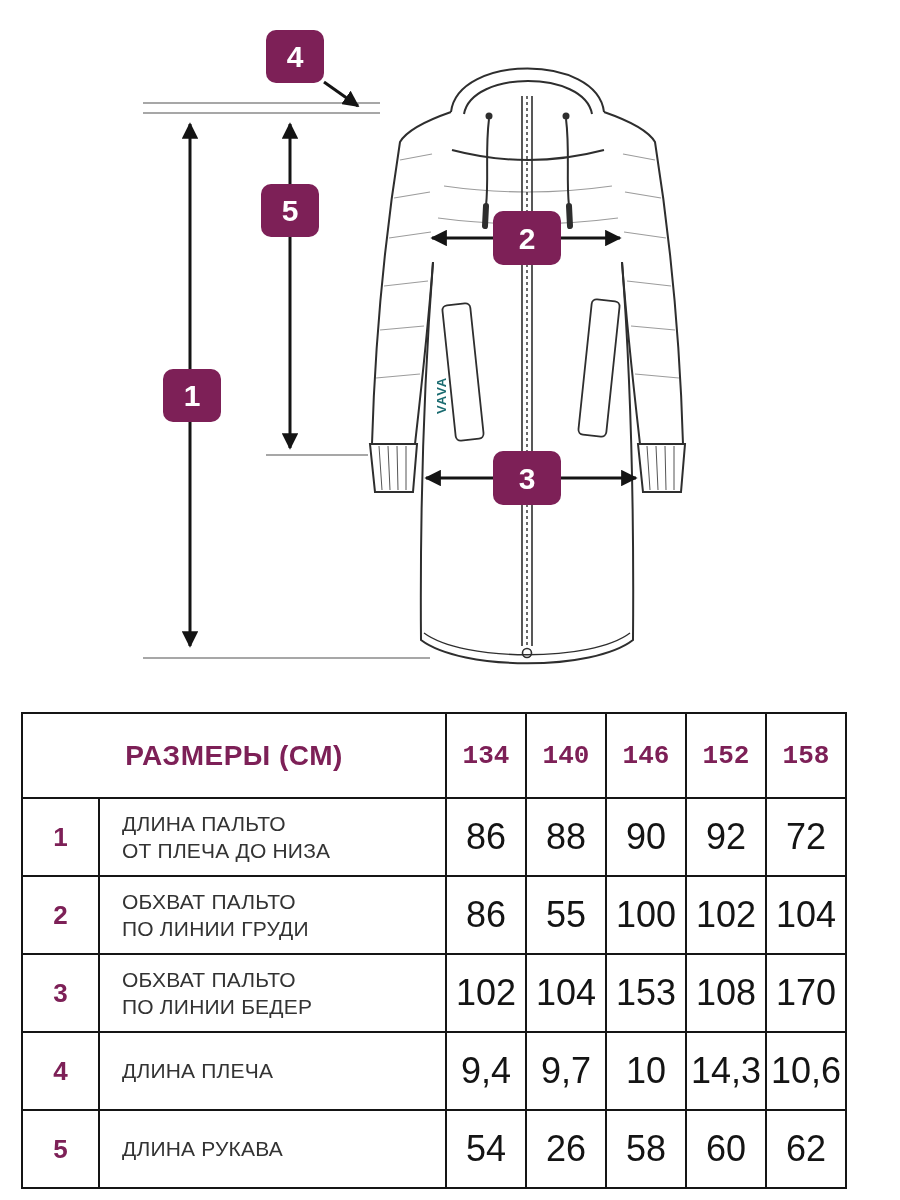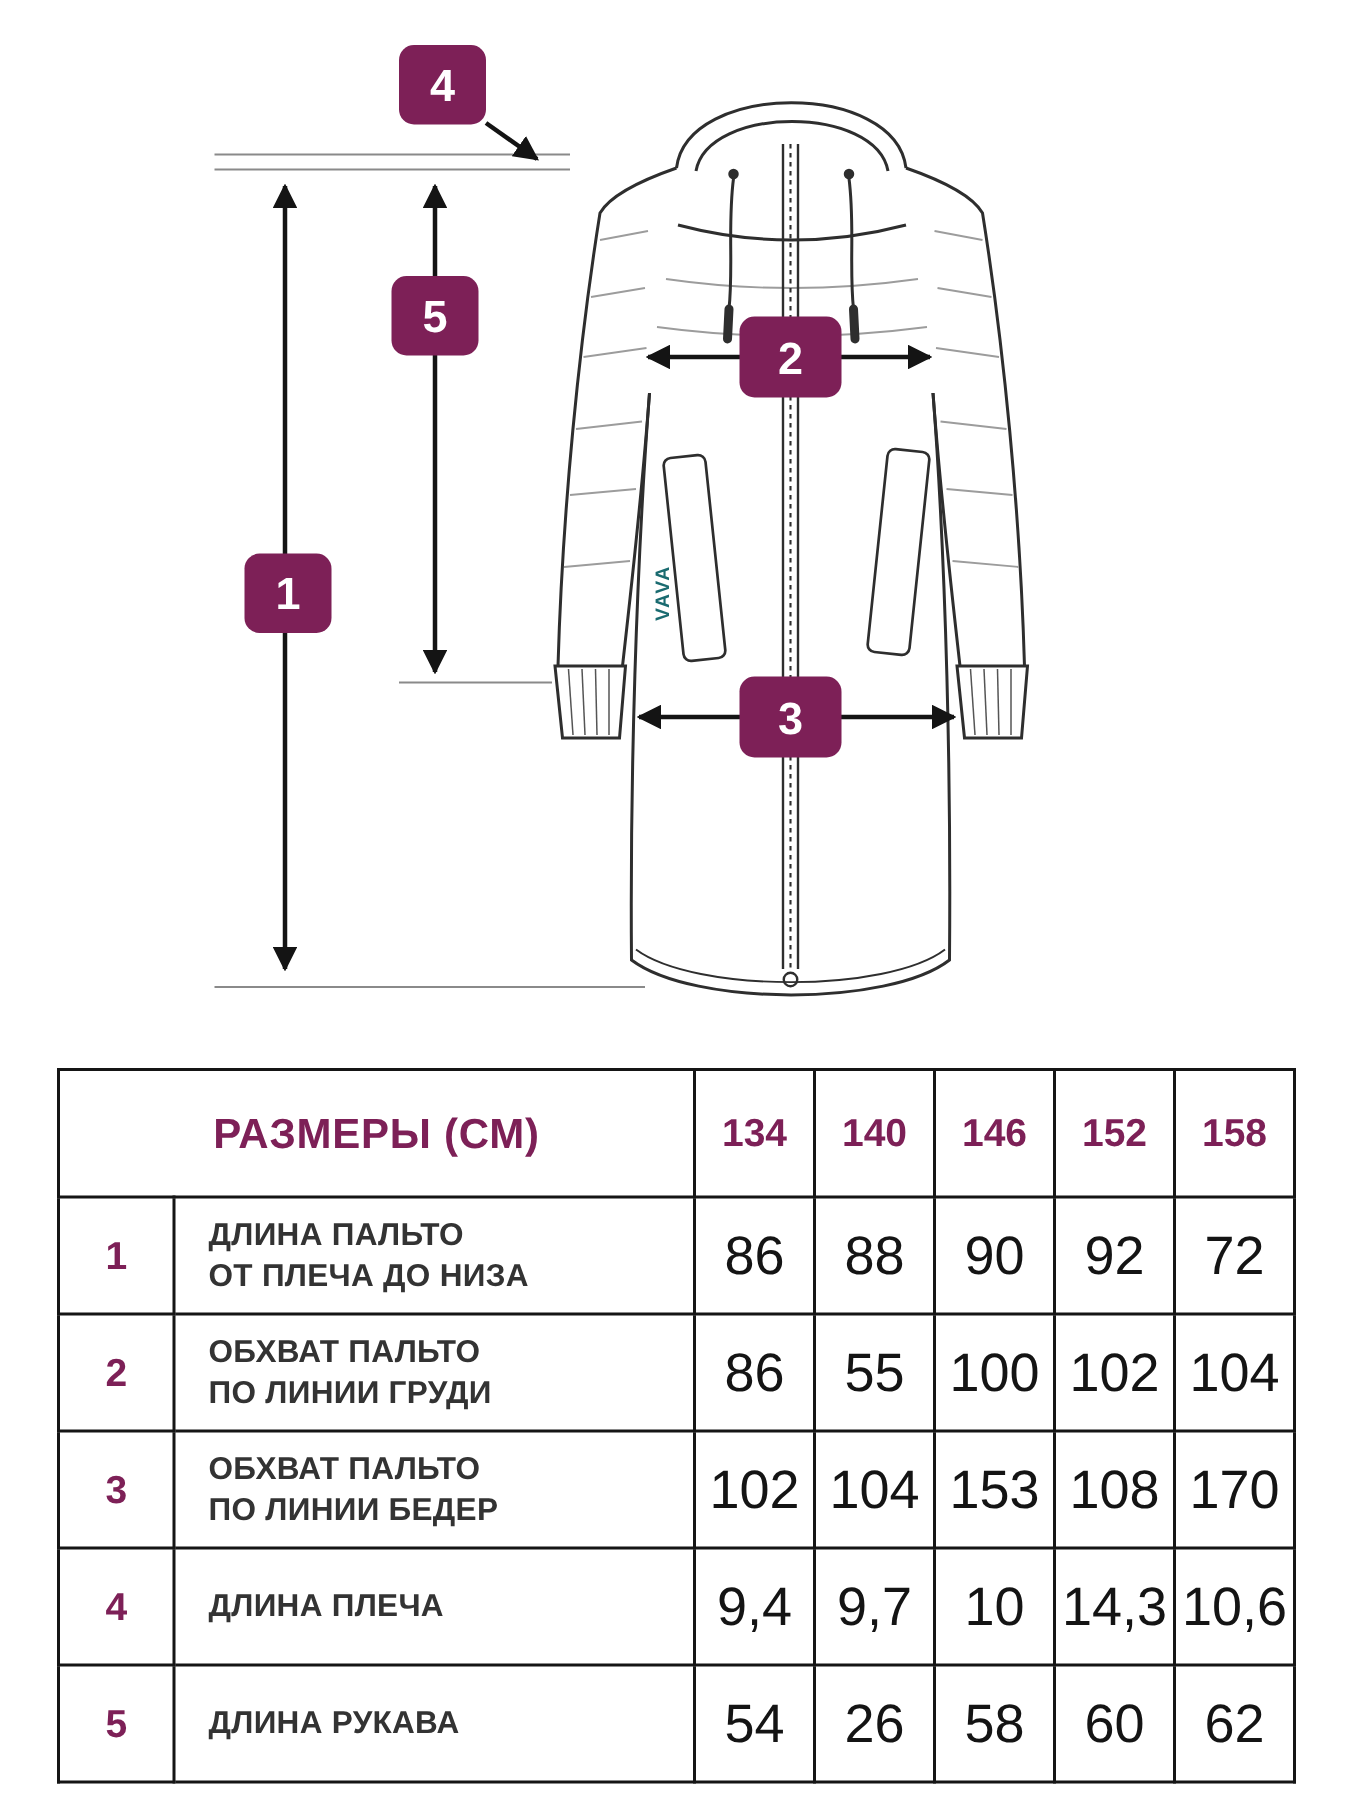--- a/index.html
+++ b/index.html
@@ -4,30 +4,30 @@
 <style>
   * { margin:0; padding:0; box-sizing:border-box; }
   html,body { background:#fff; }
   body {
     width:900px; height:1200px;
     font-family:"Liberation Sans", sans-serif;
     position:relative; overflow:hidden;
   }
   .diagram { position:relative; width:900px; height:712px; }
   .diagram svg { display:block; }
-  .table-wrap { padding:0 38px; }
+  .table-wrap { padding:0 21px; }
   table { border-collapse:collapse; width:824px; table-layout:fixed; background:#fff; }
   th,td { border:2px solid #151515; background:#fff; }
   col.c-num { width:77px; }
   col.c-label { width:347px; }
   col.c-val { width:80px; }
   .t-title { font-size:28px; font-weight:bold; color:#7d2057; text-align:center; height:85px; letter-spacing:.5px; }
-  .t-size  { font-size:26px; font-weight:bold; color:#7d2057; text-align:center; }
+  .t-size  { font-size:26px; font-weight:bold; color:#7d2057; text-align:center;font-family:Liberation Mono, monospace; }
   .t-num   { font-size:26px; font-weight:bold; color:#7d2057; text-align:center; height:78px; }
-  .t-label { font-size:21px; font-weight:bold; color:#333; padding-left:22px; line-height:1.3; letter-spacing:.2px; text-align:left; }
+  .t-label { font-size:21px; font-weight:normal; color:#333; padding-left:22px; line-height:1.3; letter-spacing:.2px; text-align:left; }
   .lbl-line { display:block; }
   .t-val   { font-size:36px; font-weight:normal; color:#141414; text-align:center; }
 </style>
 </head>
 <body>
 
 <div class="diagram">
   <svg width="900" height="712" viewBox="0 0 900 712">
     <defs>
       <marker id="ah" viewBox="0 0 10 10" refX="9" refY="5" markerWidth="5.5" markerHeight="5.5" orient="auto-start-reverse">

